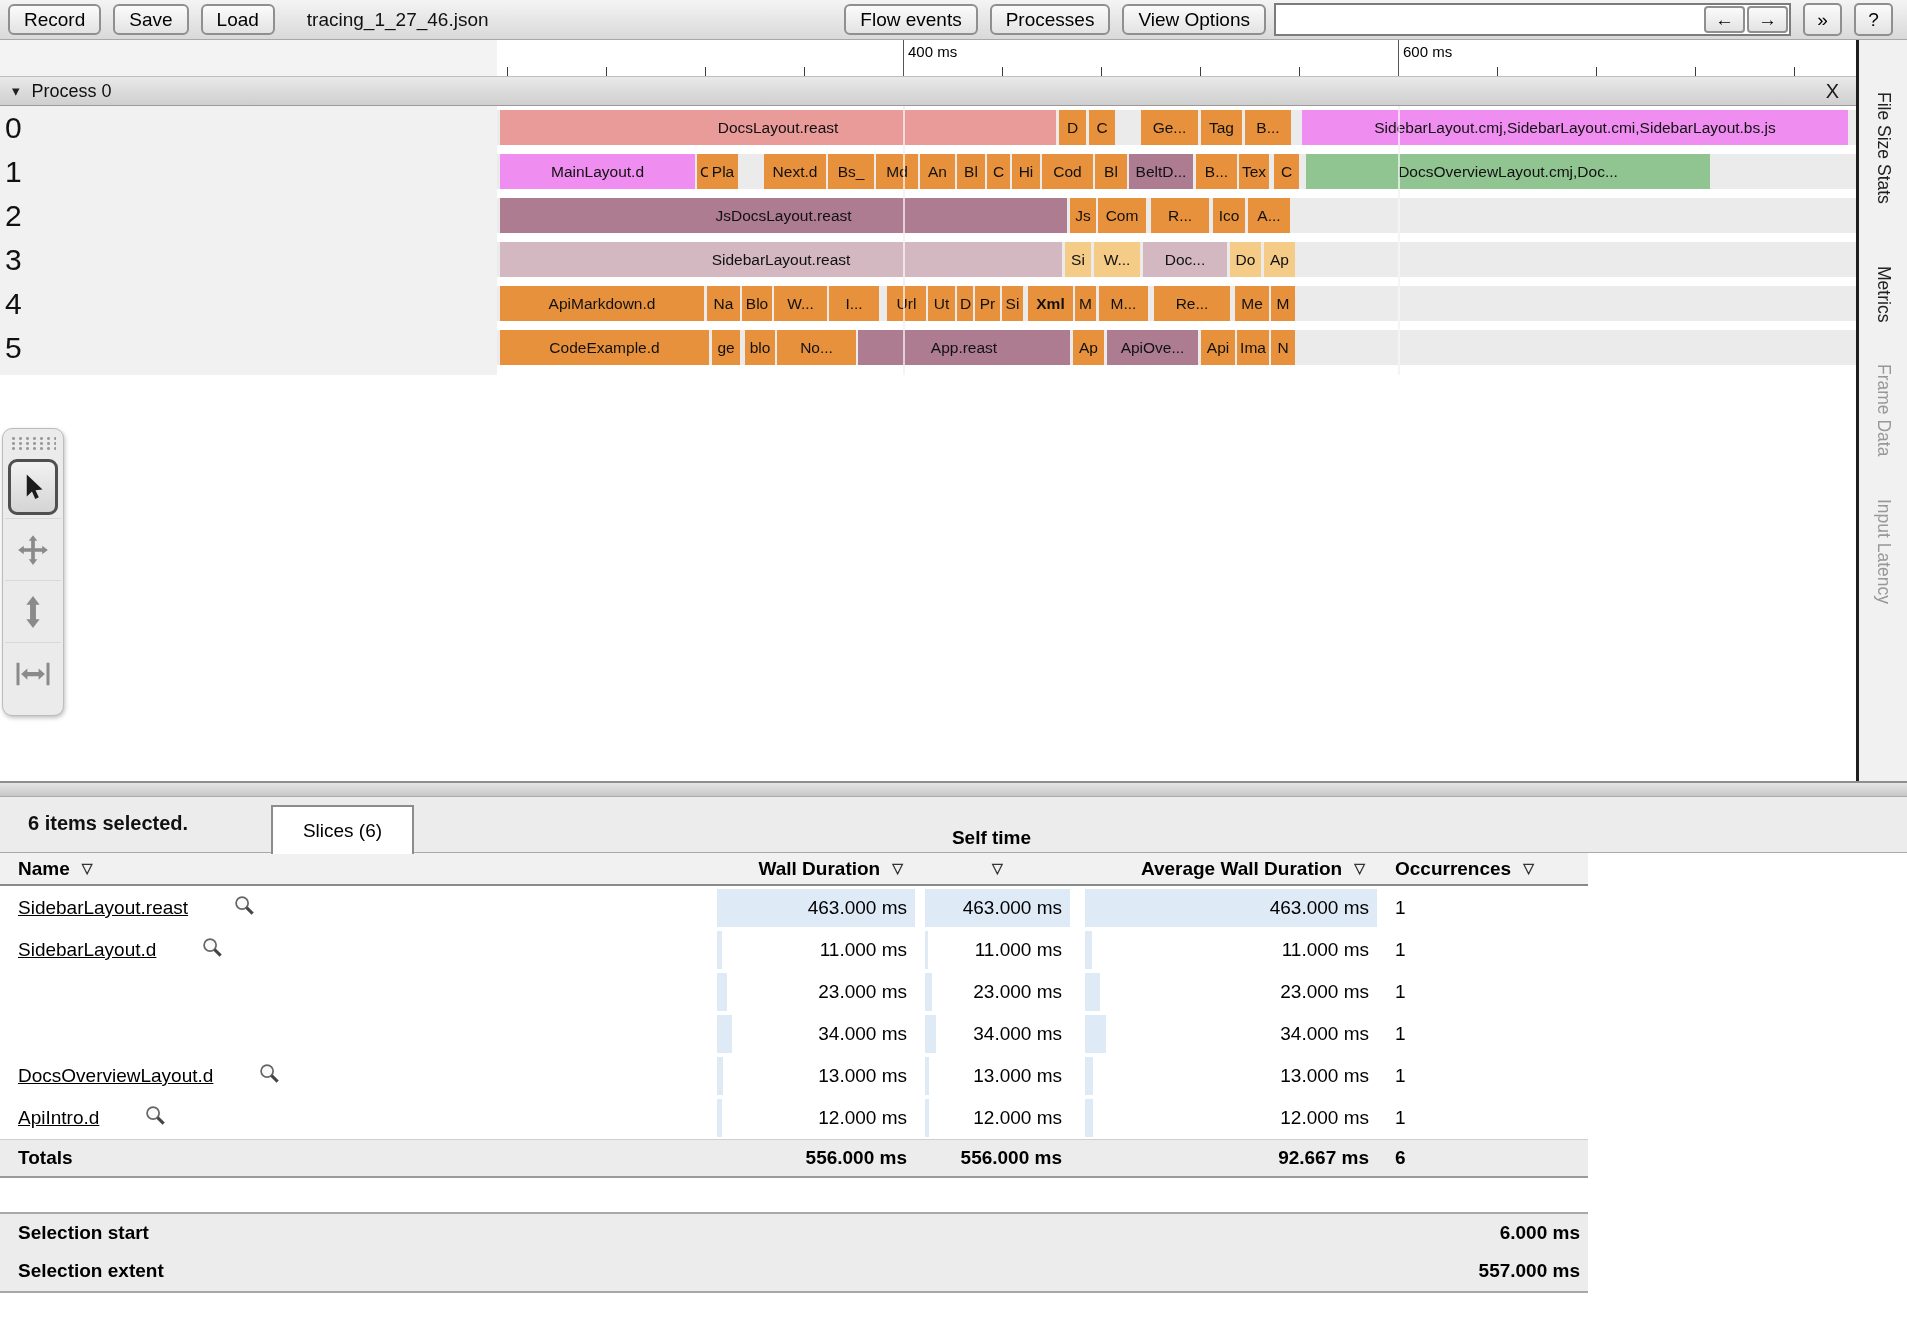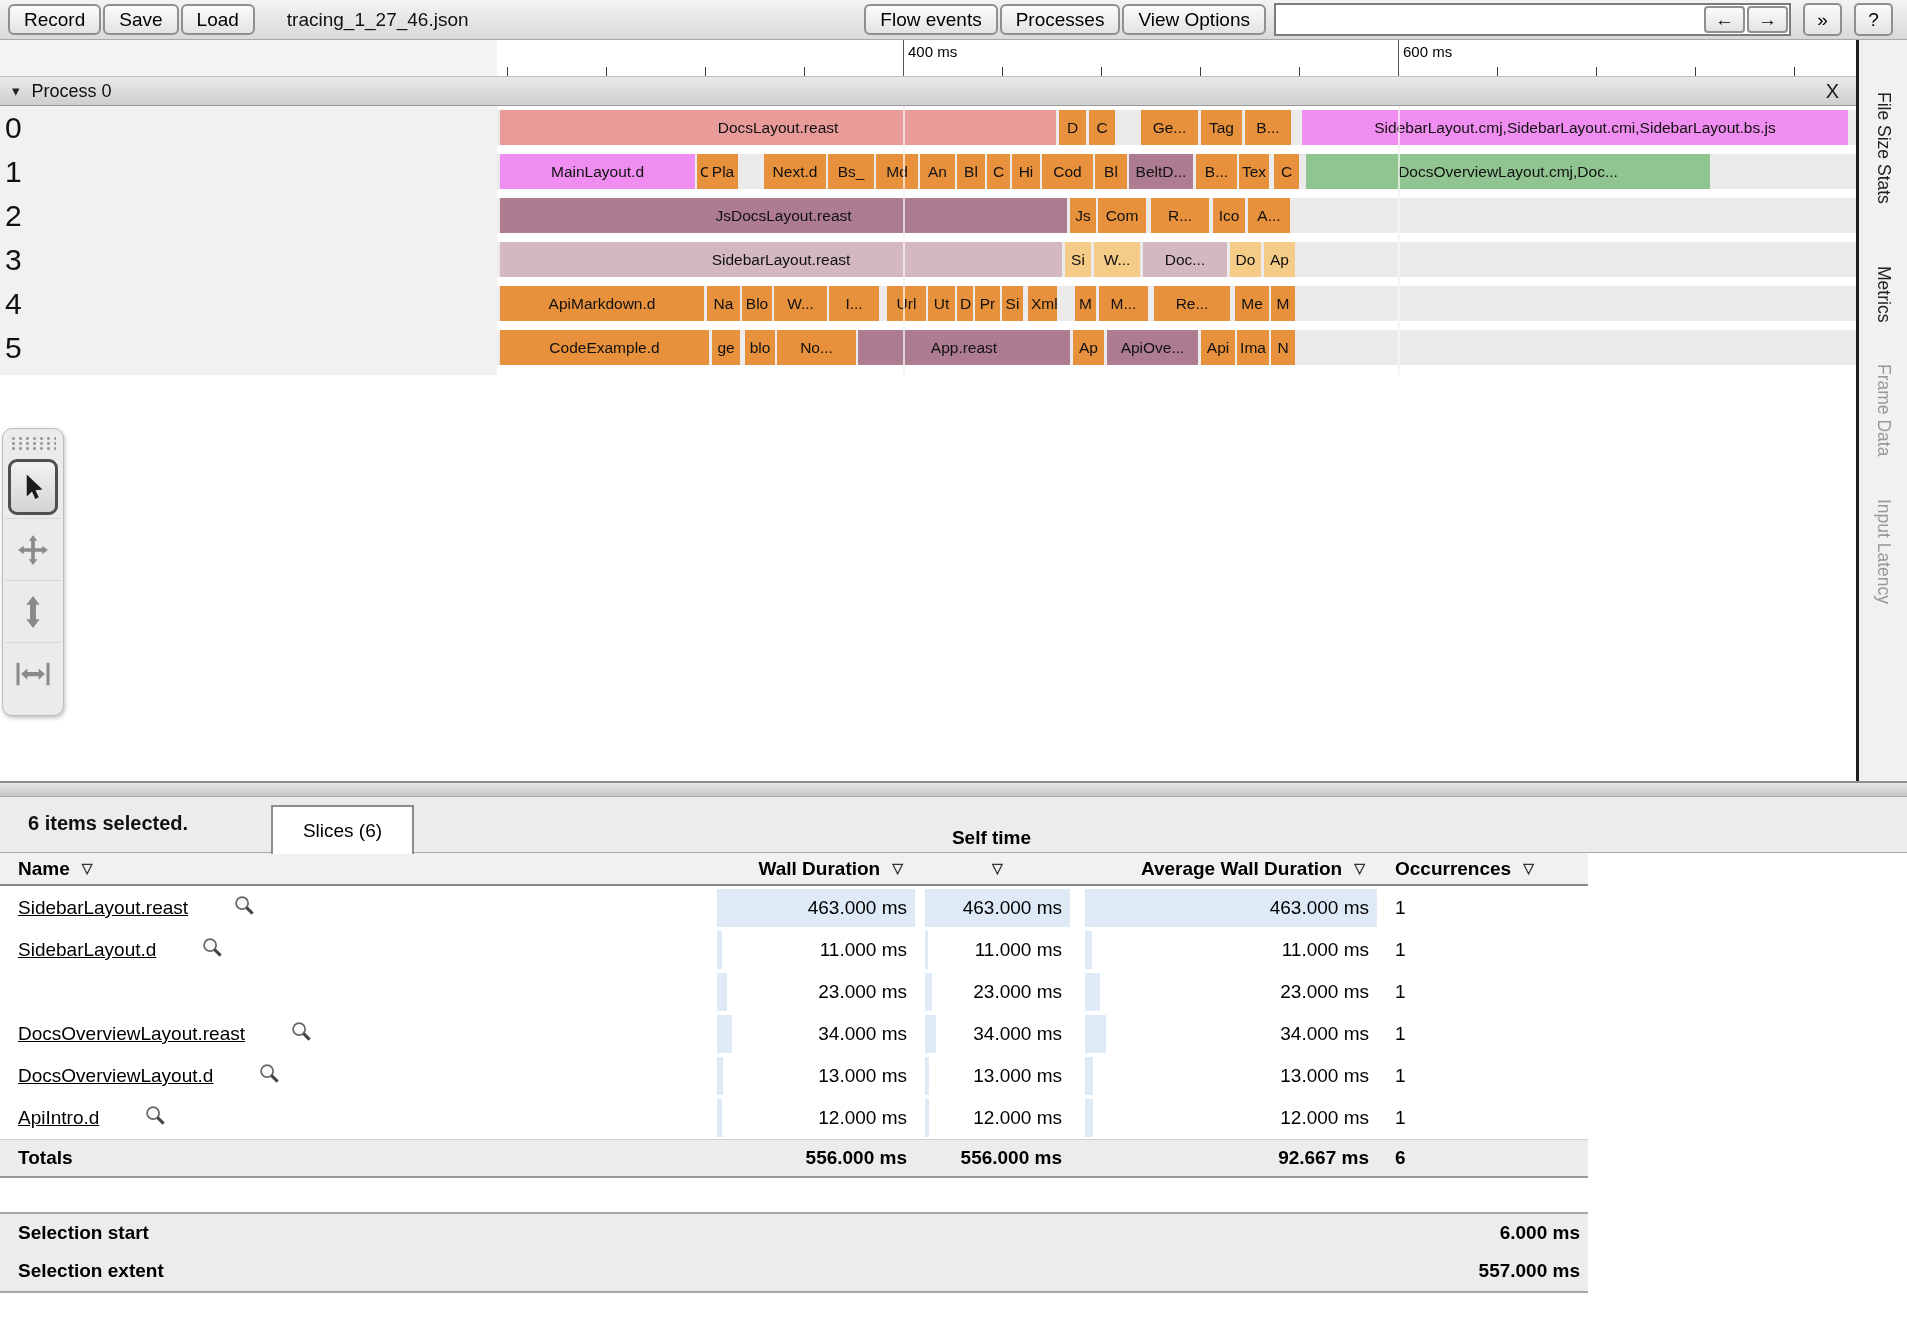--- a/index.html
+++ b/index.html
@@ -4,21 +4,21 @@
 <style>
   * { box-sizing: border-box; margin: 0; padding: 0; }
   html,body { width:1907px; height:1319px; background:#fff; }
   body { font-family:"Liberation Sans", sans-serif; color:#000; }
   .app { position:relative; width:1907px; height:1319px; overflow:hidden; background:#fff; }
 
   
   .toolbar { position:absolute; left:0; top:0; width:1907px; height:40px;
     background:linear-gradient(#f4f4f4,#d9d9d9); border-bottom:1px solid #a8a8a8;
     display:flex; align-items:center; }
-  .tb-btn { height:31px; margin-left:2px; padding:0 14px; font-size:19px;
+  .tb-btn { height:31px; margin-left:12px; padding:0 14px; font-size:19px;
     background:linear-gradient(#fbfbfb,#e3e3e3); border:2px solid #8f8f8f; border-radius:6px;
     color:#000; display:flex; align-items:center; white-space:nowrap; cursor:default; }
   .tb-title { margin-left:32px; font-size:19px; color:#111; }
   .tb-right { margin-left:auto; display:flex; align-items:center; margin-right:14px; }
   .searchbox { display:flex; align-items:stretch; height:33px; width:517px; margin-left:8px;
     border:2px solid #7c7c7c; background:#fff; }
   .searchbox input { flex:1; border:none; outline:none; font-size:18px; padding:0 6px;
     font-family:"Liberation Sans",sans-serif; background:#fff; }
   .searchbox .nav-btn { width:41px; margin:1px; border:2px solid #8f8f8f; border-radius:4px;
     background:linear-gradient(#fbfbfb,#e3e3e3); font-size:19px; display:flex; align-items:center; justify-content:center; }
@@ -224,21 +224,21 @@
         <div class="seg" title="ApiMarkdown.d" style="left: 500px; width: 204px; top: 180px; background: rgb(232, 145, 60);">ApiMarkdown.d</div>
         <div class="seg" title="Na" style="left: 707px; width: 33px; top: 180px; background: rgb(232, 145, 60);">Na</div>
         <div class="seg" title="Blo" style="left: 742px; width: 30px; top: 180px; background: rgb(232, 145, 60);">Blo</div>
         <div class="seg" title="W..." style="left: 774px; width: 53px; top: 180px; background: rgb(232, 145, 60);">W...</div>
         <div class="seg" title="I..." style="left: 829px; width: 50px; top: 180px; background: rgb(232, 145, 60);">I...</div>
         <div class="seg" title="Url" style="left: 887px; width: 39px; top: 180px; background: rgb(232, 145, 60);">Url</div>
         <div class="seg" title="Ut" style="left: 928px; width: 27px; top: 180px; background: rgb(232, 145, 60);">Ut</div>
         <div class="seg" title="D" style="left: 957px; width: 16px; top: 180px; background: rgb(232, 145, 60);">D</div>
         <div class="seg" title="Pr" style="left: 975px; width: 25px; top: 180px; background: rgb(232, 145, 60);">Pr</div>
         <div class="seg" title="Si" style="left: 1002px; width: 21px; top: 180px; background: rgb(232, 145, 60);">Si</div>
-        <div class="seg" title="Xml" style="left: 1028px; width: 29px; top: 180px; background: rgb(232, 145, 60);">Xml</div>
+        <div class="seg" title="Xml" style="left: 1028px; width: 45px; top: 180px; background: rgb(232, 145, 60); font-weight: bold;">Xml</div>
         <div class="seg" title="M" style="left: 1075px; width: 21px; top: 180px; background: rgb(232, 145, 60);">M</div>
         <div class="seg" title="M..." style="left: 1099px; width: 49px; top: 180px; background: rgb(232, 145, 60);">M...</div>
         <div class="seg" title="Re..." style="left: 1154px; width: 76px; top: 180px; background: rgb(232, 145, 60);">Re...</div>
         <div class="seg" title="Me" style="left: 1235px; width: 34px; top: 180px; background: rgb(232, 145, 60);">Me</div>
         <div class="seg" title="M" style="left: 1271px; width: 24px; top: 180px; background: rgb(232, 145, 60);">M</div>
         <div class="track-strip" style="top: 224px;"></div>
         <div class="track-digit" style="top: 224px;">5</div>
         <div class="seg" title="CodeExample.d" style="left: 500px; width: 209px; top: 224px; background: rgb(232, 145, 60);">CodeExample.d</div>
         <div class="seg" title="ge" style="left: 712px; width: 28px; top: 224px; background: rgb(232, 145, 60);">ge</div>
         <div class="seg" title="blo" style="left: 745px; width: 30px; top: 224px; background: rgb(232, 145, 60);">blo</div>
@@ -356,27 +356,20 @@
           <div class="ncell c-avg"><div class="vbar" style="width: 7px;"></div><span class="vtxt">11.000 ms</span></div>
           <div class="ncell c-occ">1</div>
         </div>
         <div class="trow" style="top: 84px;">
           <div class="ncell c-wall"><div class="vbar" style="width: 10px;"></div><span class="vtxt">23.000 ms</span></div>
           <div class="ncell c-self"><div class="vbar" style="width: 7px;"></div><span class="vtxt">23.000 ms</span></div>
           <div class="ncell c-avg"><div class="vbar" style="width: 15px;"></div><span class="vtxt">23.000 ms</span></div>
           <div class="ncell c-occ">1</div>
         </div>
         <div class="trow" style="top: 126px;">
-          <div class="c-name">
-            <a href="#">DocsOverviewLayout.reast</a>
-            <span class="mag"><svg width="23" height="23" viewBox="0 0 24 24">
-                <circle cx="9.5" cy="9.5" r="6.3" fill="#fafafa" stroke="#666" stroke-width="1.8"></circle>
-                <line x1="14.2" y1="14.2" x2="20.5" y2="20.5" stroke="#444" stroke-width="3.2"></line>
-              </svg></span>
-          </div>
           <div class="ncell c-wall"><div class="vbar" style="width: 15px;"></div><span class="vtxt">34.000 ms</span></div>
           <div class="ncell c-self"><div class="vbar" style="width: 11px;"></div><span class="vtxt">34.000 ms</span></div>
           <div class="ncell c-avg"><div class="vbar" style="width: 21px;"></div><span class="vtxt">34.000 ms</span></div>
           <div class="ncell c-occ">1</div>
         </div>
         <div class="trow" style="top: 168px;">
           <div class="c-name">
             <a href="#">DocsOverviewLayout.d</a>
             <span class="mag"><svg width="23" height="23" viewBox="0 0 24 24">
                 <circle cx="9.5" cy="9.5" r="6.3" fill="#fafafa" stroke="#666" stroke-width="1.8"></circle>

